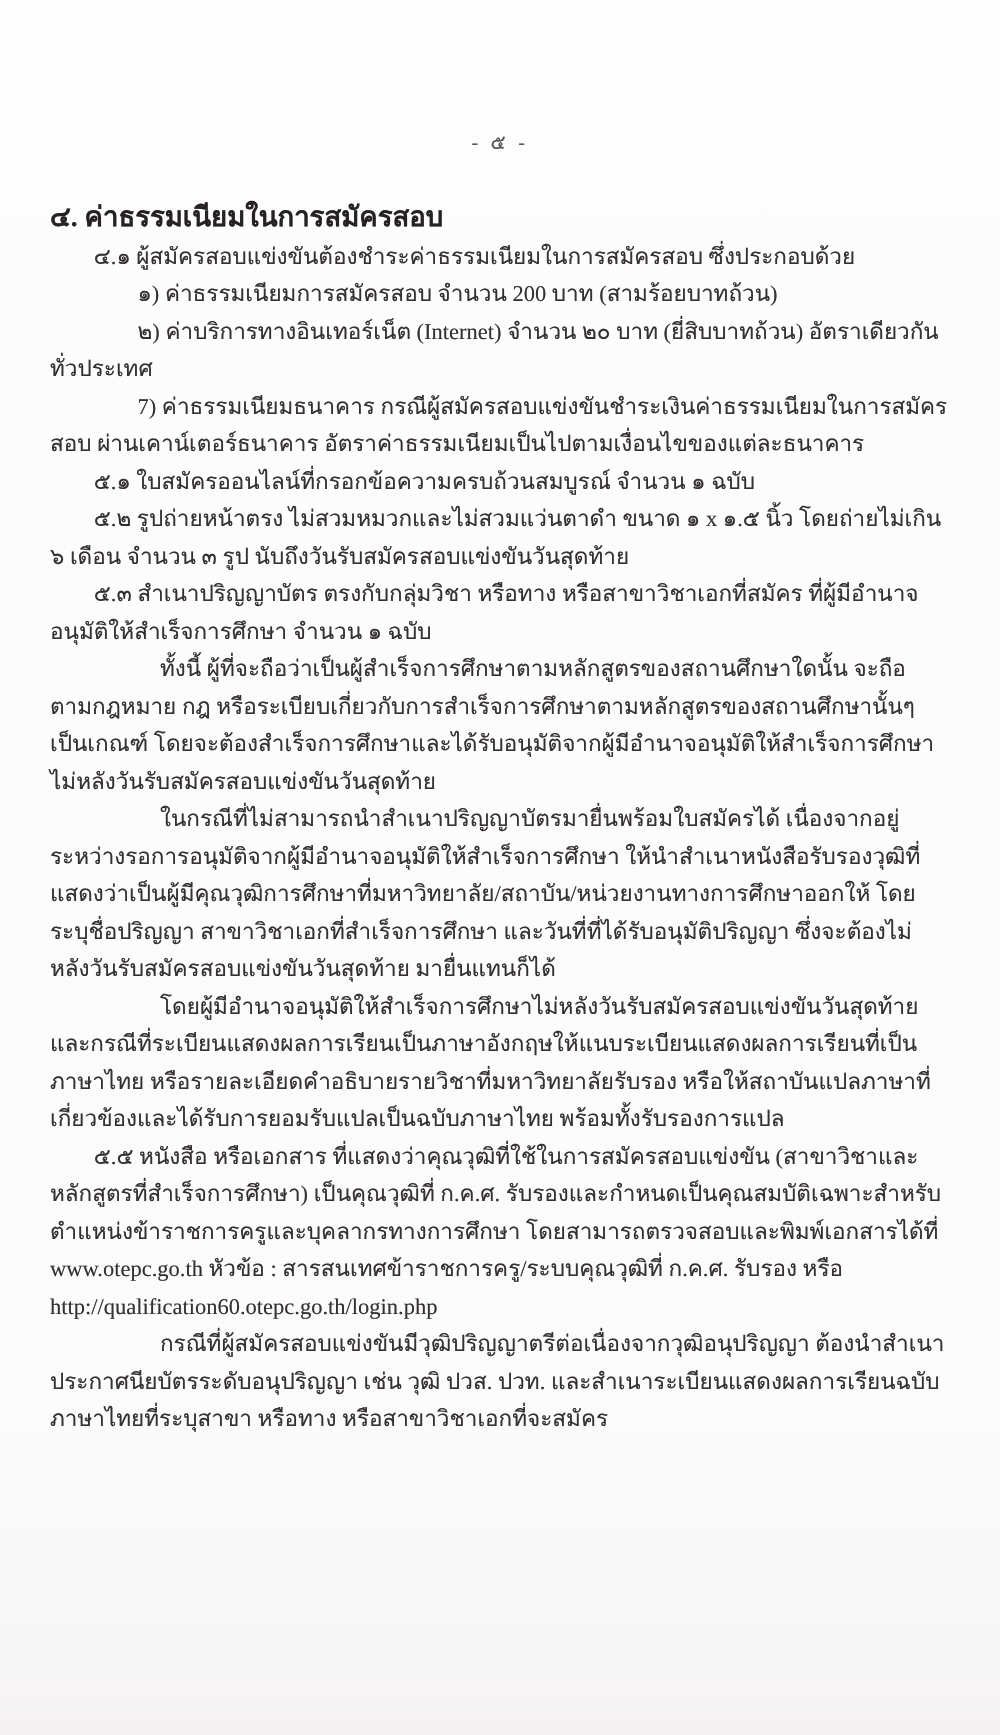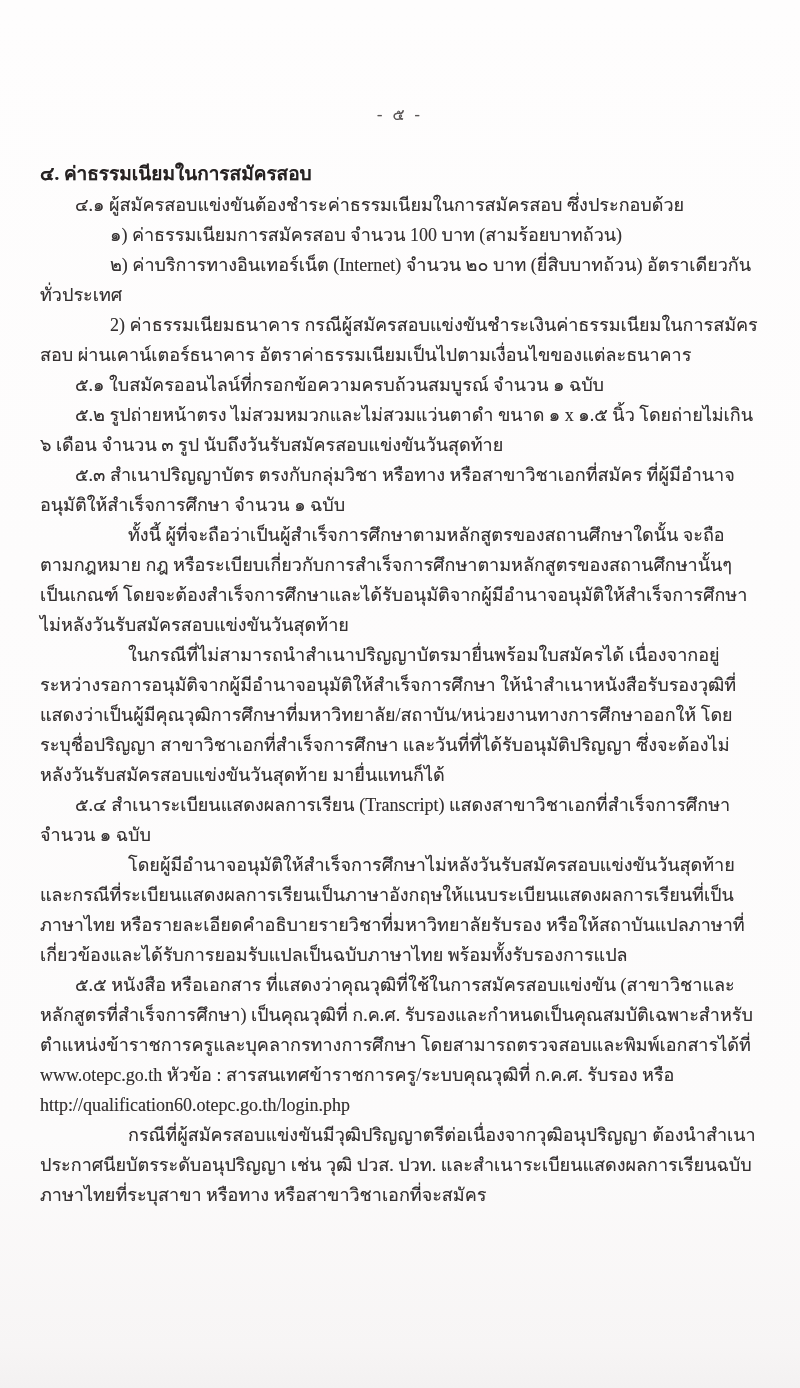--- a/index.html
+++ b/index.html
@@ -25,21 +25,21 @@
   }
   .pageno {
     padding-top: 100px;
     text-align: center;
     font-size: 16px;
     letter-spacing: 3px;
     color: #5a5656;
   }
   .sec-heading {
     margin: 28px 0 0 0;
-    font-size: 19px;
+    font-size: 22px;
     font-weight: bold;
     line-height: 32px;
     color: #262222;
   }
   p.para {
     margin: 0;
     text-align: left;
     overflow-wrap: anywhere;
   }
   .ind-1 { text-indent: 35px; }  
@@ -50,31 +50,30 @@
 <body>
 
 <div class="page">
   <div class="pageno">- ๕ -</div>
 
   <div class="content">
 
     <div>
       <h2 class="sec-heading">๔. ค่าธรรมเนียมในการสมัครสอบ</h2>
       <p class="para ind-1">๔.๑ ผู้สมัครสอบแข่งขันต้องชำระค่าธรรมเนียมในการสมัครสอบ ซึ่งประกอบด้วย</p>
-      <p class="para ind-2">๑) ค่าธรรมเนียมการสมัครสอบ จำนวน 100 บาท (สามร้อยบาทถ้วน)</p>
+      <p class="para ind-2">๑) ค่าธรรมเนียมการสมัครสอบ จำนวน 200 บาท (สามร้อยบาทถ้วน)</p>
       <p class="para ind-2">๒) ค่าบริการทางอินเทอร์เน็ต (Internet) จำนวน ๒๐ บาท (ยี่สิบบาทถ้วน) อัตราเดียวกันทั่วประเทศ</p>
-      <p class="para ind-2">2) ค่าธรรมเนียมธนาคาร กรณีผู้สมัครสอบแข่งขันชำระเงินค่าธรรมเนียมในการสมัครสอบ ผ่านเคาน์เตอร์ธนาคาร อัตราค่าธรรมเนียมเป็นไปตามเงื่อนไขของแต่ละธนาคาร</p>
+      <p class="para ind-2">7) ค่าธรรมเนียมธนาคาร กรณีผู้สมัครสอบแข่งขันชำระเงินค่าธรรมเนียมในการสมัครสอบ ผ่านเคาน์เตอร์ธนาคาร อัตราค่าธรรมเนียมเป็นไปตามเงื่อนไขของแต่ละธนาคาร</p>
     </div>
 
     <div>
       <p class="para ind-1">๕.๑ ใบสมัครออนไลน์ที่กรอกข้อความครบถ้วนสมบูรณ์ จำนวน ๑ ฉบับ</p>
       <p class="para ind-1">๕.๒ รูปถ่ายหน้าตรง ไม่สวมหมวกและไม่สวมแว่นตาดำ ขนาด ๑ x ๑.๕ นิ้ว โดยถ่ายไม่เกิน ๖ เดือน จำนวน ๓ รูป นับถึงวันรับสมัครสอบแข่งขันวันสุดท้าย</p>
       <p class="para ind-1">๕.๓ สำเนาปริญญาบัตร ตรงกับกลุ่มวิชา หรือทาง หรือสาขาวิชาเอกที่สมัคร ที่ผู้มีอำนาจอนุมัติให้สำเร็จการศึกษา จำนวน ๑ ฉบับ</p>
       <p class="para ind-3">ทั้งนี้ ผู้ที่จะถือว่าเป็นผู้สำเร็จการศึกษาตามหลักสูตรของสถานศึกษาใดนั้น จะถือตามกฎหมาย กฎ หรือระเบียบเกี่ยวกับการสำเร็จการศึกษาตามหลักสูตรของสถานศึกษานั้นๆ เป็นเกณฑ์ โดยจะต้องสำเร็จการศึกษาและได้รับอนุมัติจากผู้มีอำนาจอนุมัติให้สำเร็จการศึกษาไม่หลังวันรับสมัครสอบแข่งขันวันสุดท้าย</p>
       <p class="para ind-3">ในกรณีที่ไม่สามารถนำสำเนาปริญญาบัตรมายื่นพร้อมใบสมัครได้ เนื่องจากอยู่ระหว่างรอการอนุมัติจากผู้มีอำนาจอนุมัติให้สำเร็จการศึกษา ให้นำสำเนาหนังสือรับรองวุฒิที่แสดงว่าเป็นผู้มีคุณวุฒิการศึกษาที่มหาวิทยาลัย/สถาบัน/หน่วยงานทางการศึกษาออกให้ โดยระบุชื่อปริญญา สาขาวิชาเอกที่สำเร็จการศึกษา และวันที่ที่ได้รับอนุมัติปริญญา ซึ่งจะต้องไม่หลังวันรับสมัครสอบแข่งขันวันสุดท้าย มายื่นแทนก็ได้</p>
-      <p class="para ind-1">๕.๔ สำเนาระเบียนแสดงผลการเรียน (Transcript) แสดงสาขาวิชาเอกที่สำเร็จการศึกษา จำนวน ๑ ฉบับ</p>
       <p class="para ind-3">โดยผู้มีอำนาจอนุมัติให้สำเร็จการศึกษาไม่หลังวันรับสมัครสอบแข่งขันวันสุดท้าย และกรณีที่ระเบียนแสดงผลการเรียนเป็นภาษาอังกฤษให้แนบระเบียนแสดงผลการเรียนที่เป็นภาษาไทย หรือรายละเอียดคำอธิบายรายวิชาที่มหาวิทยาลัยรับรอง หรือให้สถาบันแปลภาษาที่เกี่ยวข้องและได้รับการยอมรับแปลเป็นฉบับภาษาไทย พร้อมทั้งรับรองการแปล</p>
       <p class="para ind-1">๕.๕ หนังสือ หรือเอกสาร ที่แสดงว่าคุณวุฒิที่ใช้ในการสมัครสอบแข่งขัน (สาขาวิชาและหลักสูตรที่สำเร็จการศึกษา) เป็นคุณวุฒิที่ ก.ค.ศ. รับรองและกำหนดเป็นคุณสมบัติเฉพาะสำหรับตำแหน่งข้าราชการครูและบุคลากรทางการศึกษา โดยสามารถตรวจสอบและพิมพ์เอกสารได้ที่ www.otepc.go.th หัวข้อ : สารสนเทศข้าราชการครู/ระบบคุณวุฒิที่ ก.ค.ศ. รับรอง หรือ http://qualification60.otepc.go.th/login.php</p>
       <p class="para ind-3">กรณีที่ผู้สมัครสอบแข่งขันมีวุฒิปริญญาตรีต่อเนื่องจากวุฒิอนุปริญญา ต้องนำสำเนาประกาศนียบัตรระดับอนุปริญญา เช่น วุฒิ ปวส. ปวท. และสำเนาระเบียนแสดงผลการเรียนฉบับภาษาไทยที่ระบุสาขา หรือทาง หรือสาขาวิชาเอกที่จะสมัคร</p>
     </div>
 
   </div>
 </div>
 
 </body></html>

